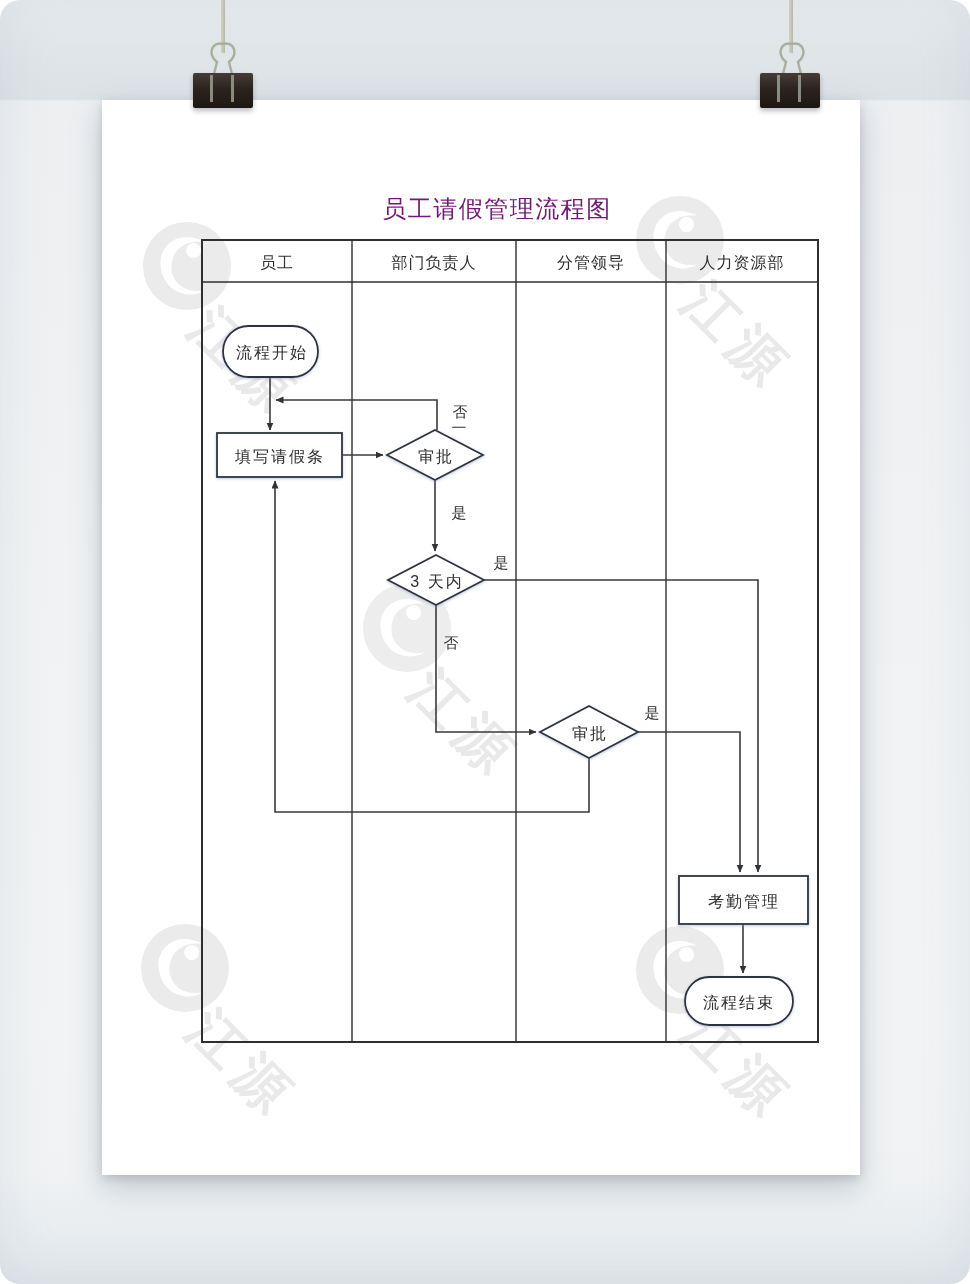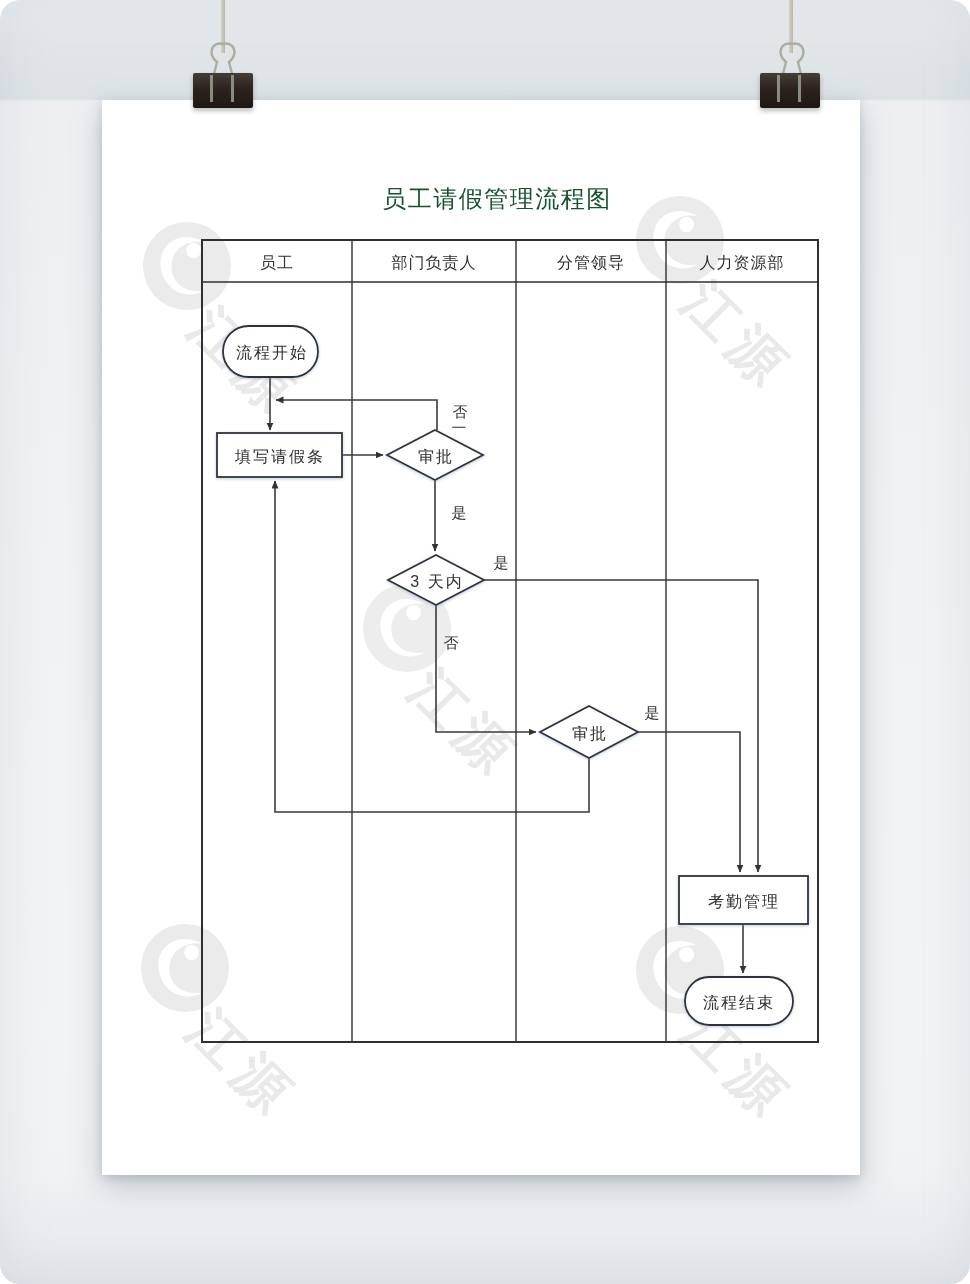--- a/index.html
+++ b/index.html
@@ -10,22 +10,22 @@
                #f0f2f3 45%,#f1f3f4 80%,#f0f2f3 91.5%,#e9edf0 95.5%,#e2e7ea 100%);
     box-shadow:inset 0 0 50px rgba(150,162,175,.18);
   }
   
   .paper{
     position:absolute;left:102px;top:100px;width:758px;height:1075px;background:#ffffff;
     box-shadow:0 12px 28px rgba(110,122,138,.35),0 3px 9px rgba(110,122,138,.28);
     overflow:hidden;
   }
   .title{
-    position:absolute;top:83px;left:calc(50% + 16px);transform:translateX(-50%);
-    font-size:24px;font-weight:500;letter-spacing:1.5px;color:#14532d;white-space:nowrap;font-family:Liberation Serif, serif;
+    position:absolute;top:93px;left:calc(50% + 16px);transform:translateX(-50%);
+    font-size:24px;font-weight:500;letter-spacing:1.5px;color:#701a75;white-space:nowrap;font-family:Liberation Serif, serif;
   }
   .flow{position:absolute;left:0;top:0;width:758px;height:1075px;}
   
   .wm{position:absolute;width:240px;height:240px;pointer-events:none;}
   .wm-circle{position:absolute;left:0;top:0;width:88px;height:88px;}
   .wm-text{
     position:absolute;left:76px;top:76px;transform:rotate(45deg);transform-origin:0 0;
     font-size:54px;font-weight:700;letter-spacing:9px;color:#e9e9e9;white-space:nowrap;line-height:1;
   }
   .wm-tl{left:41px;top:122px;}

